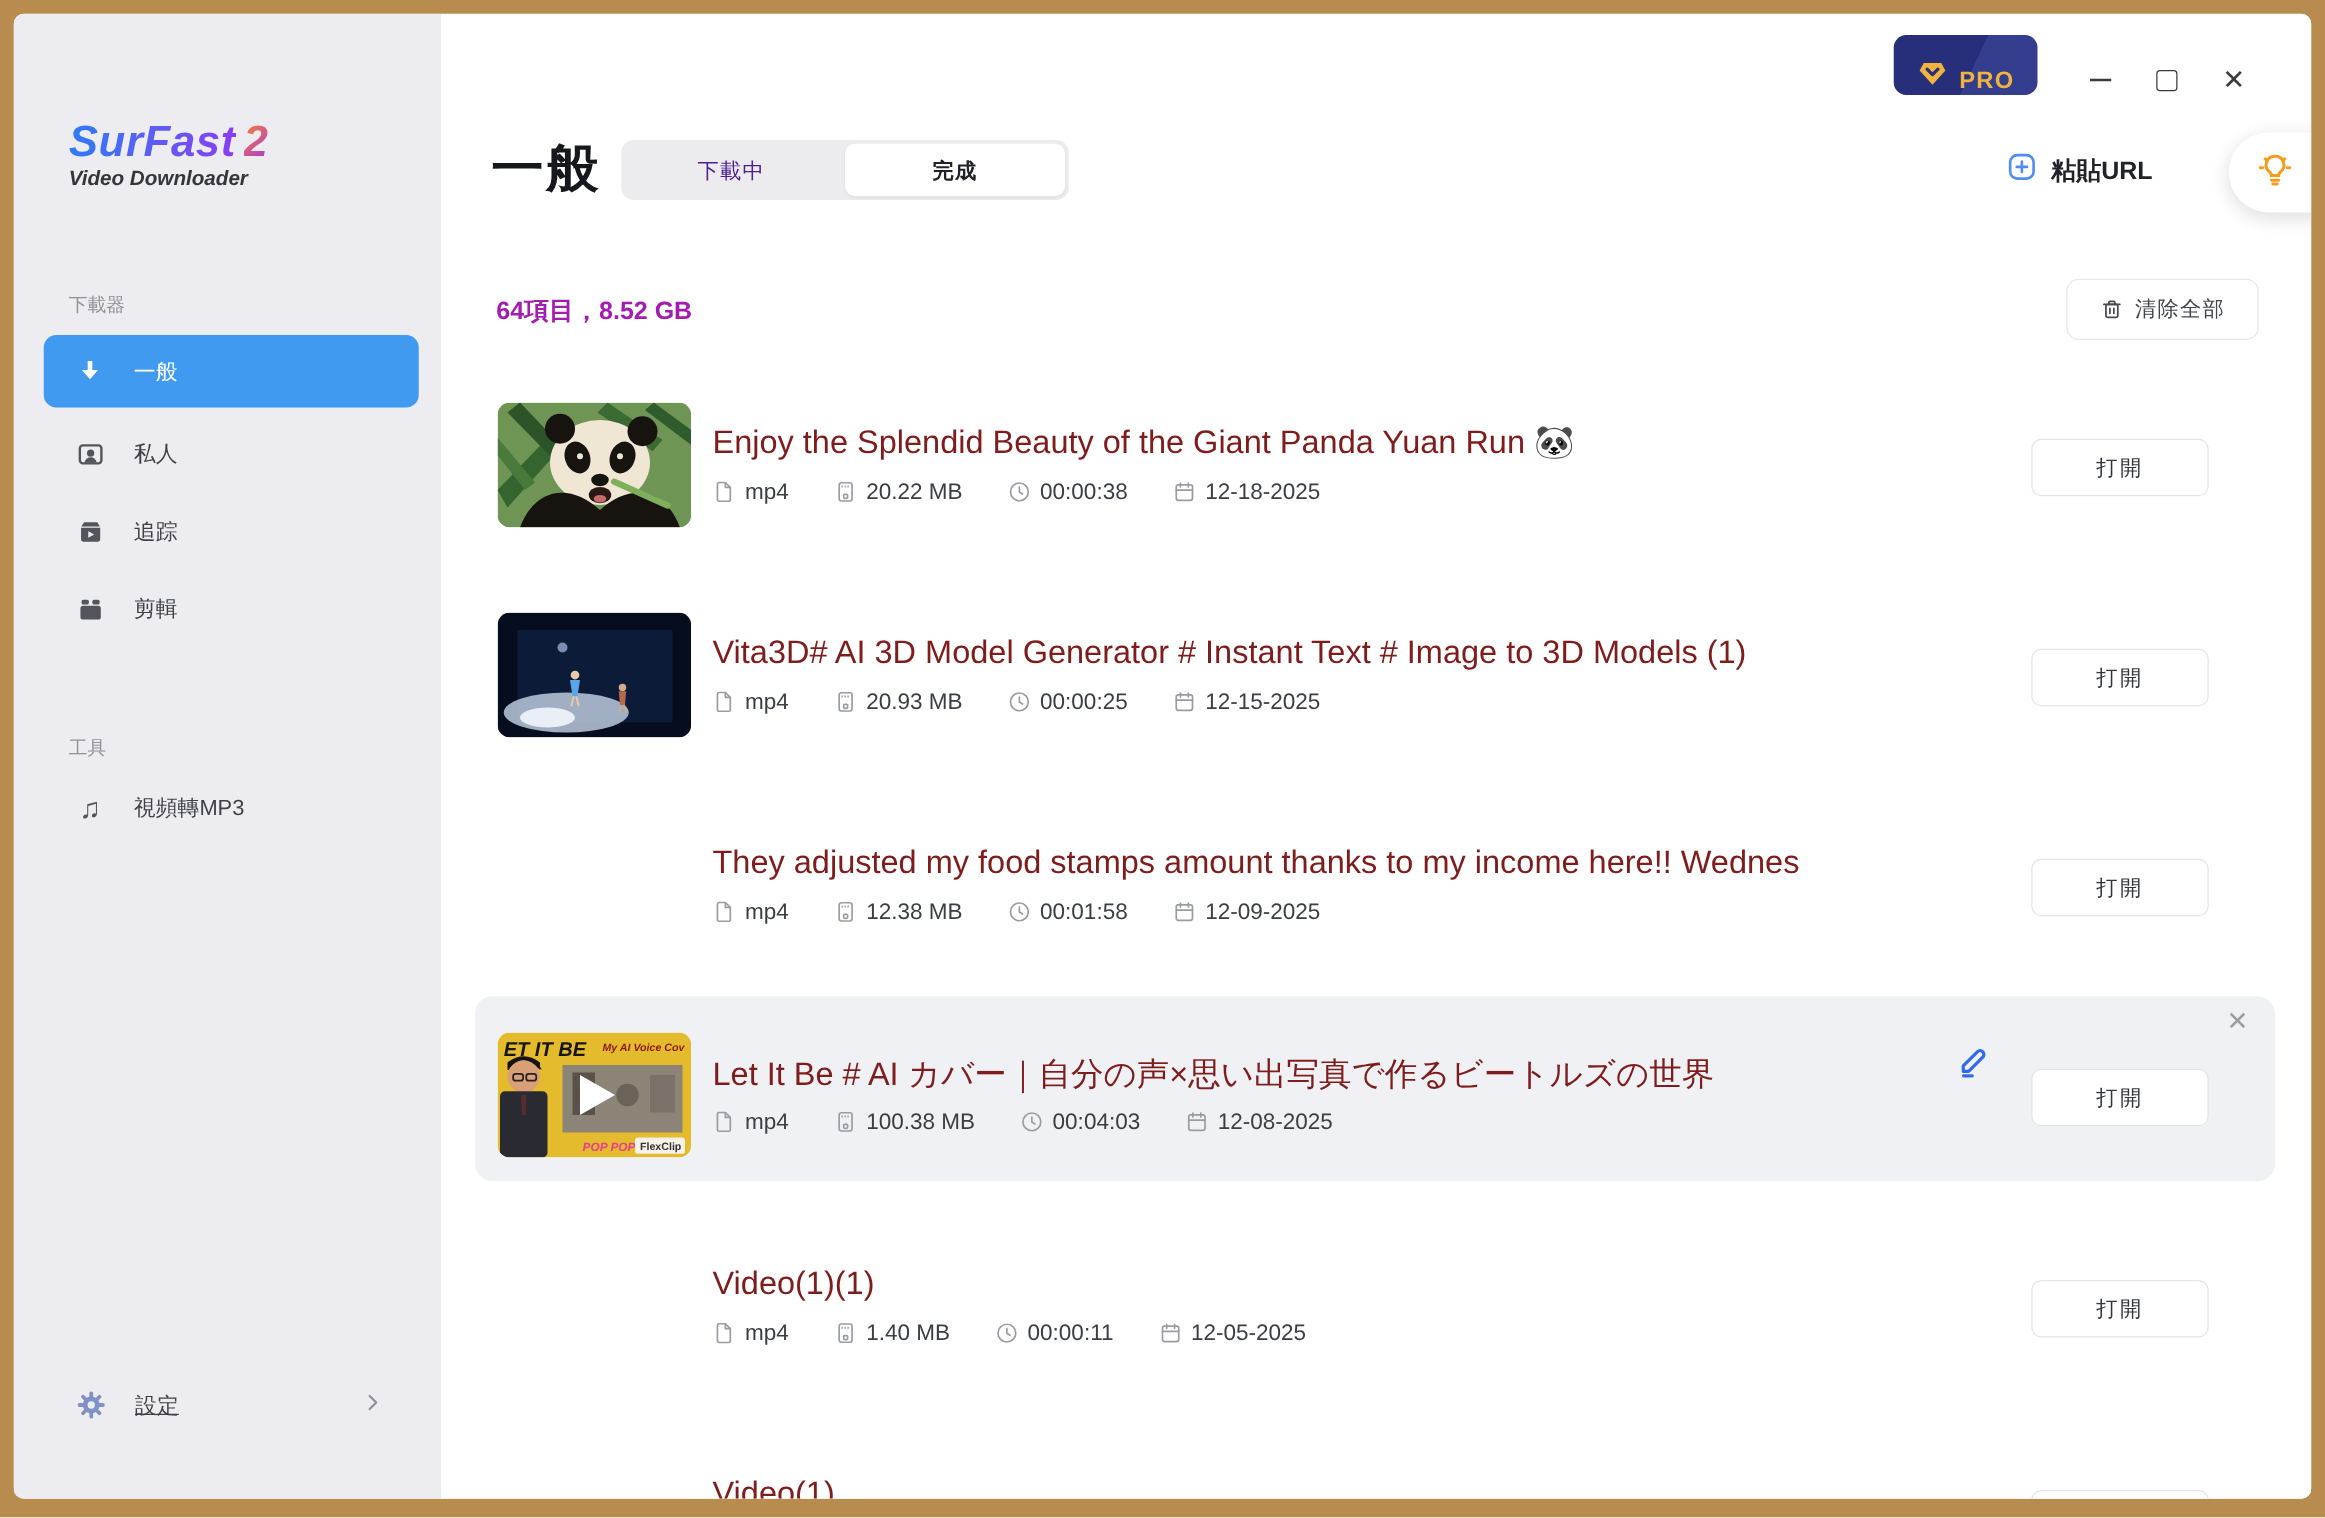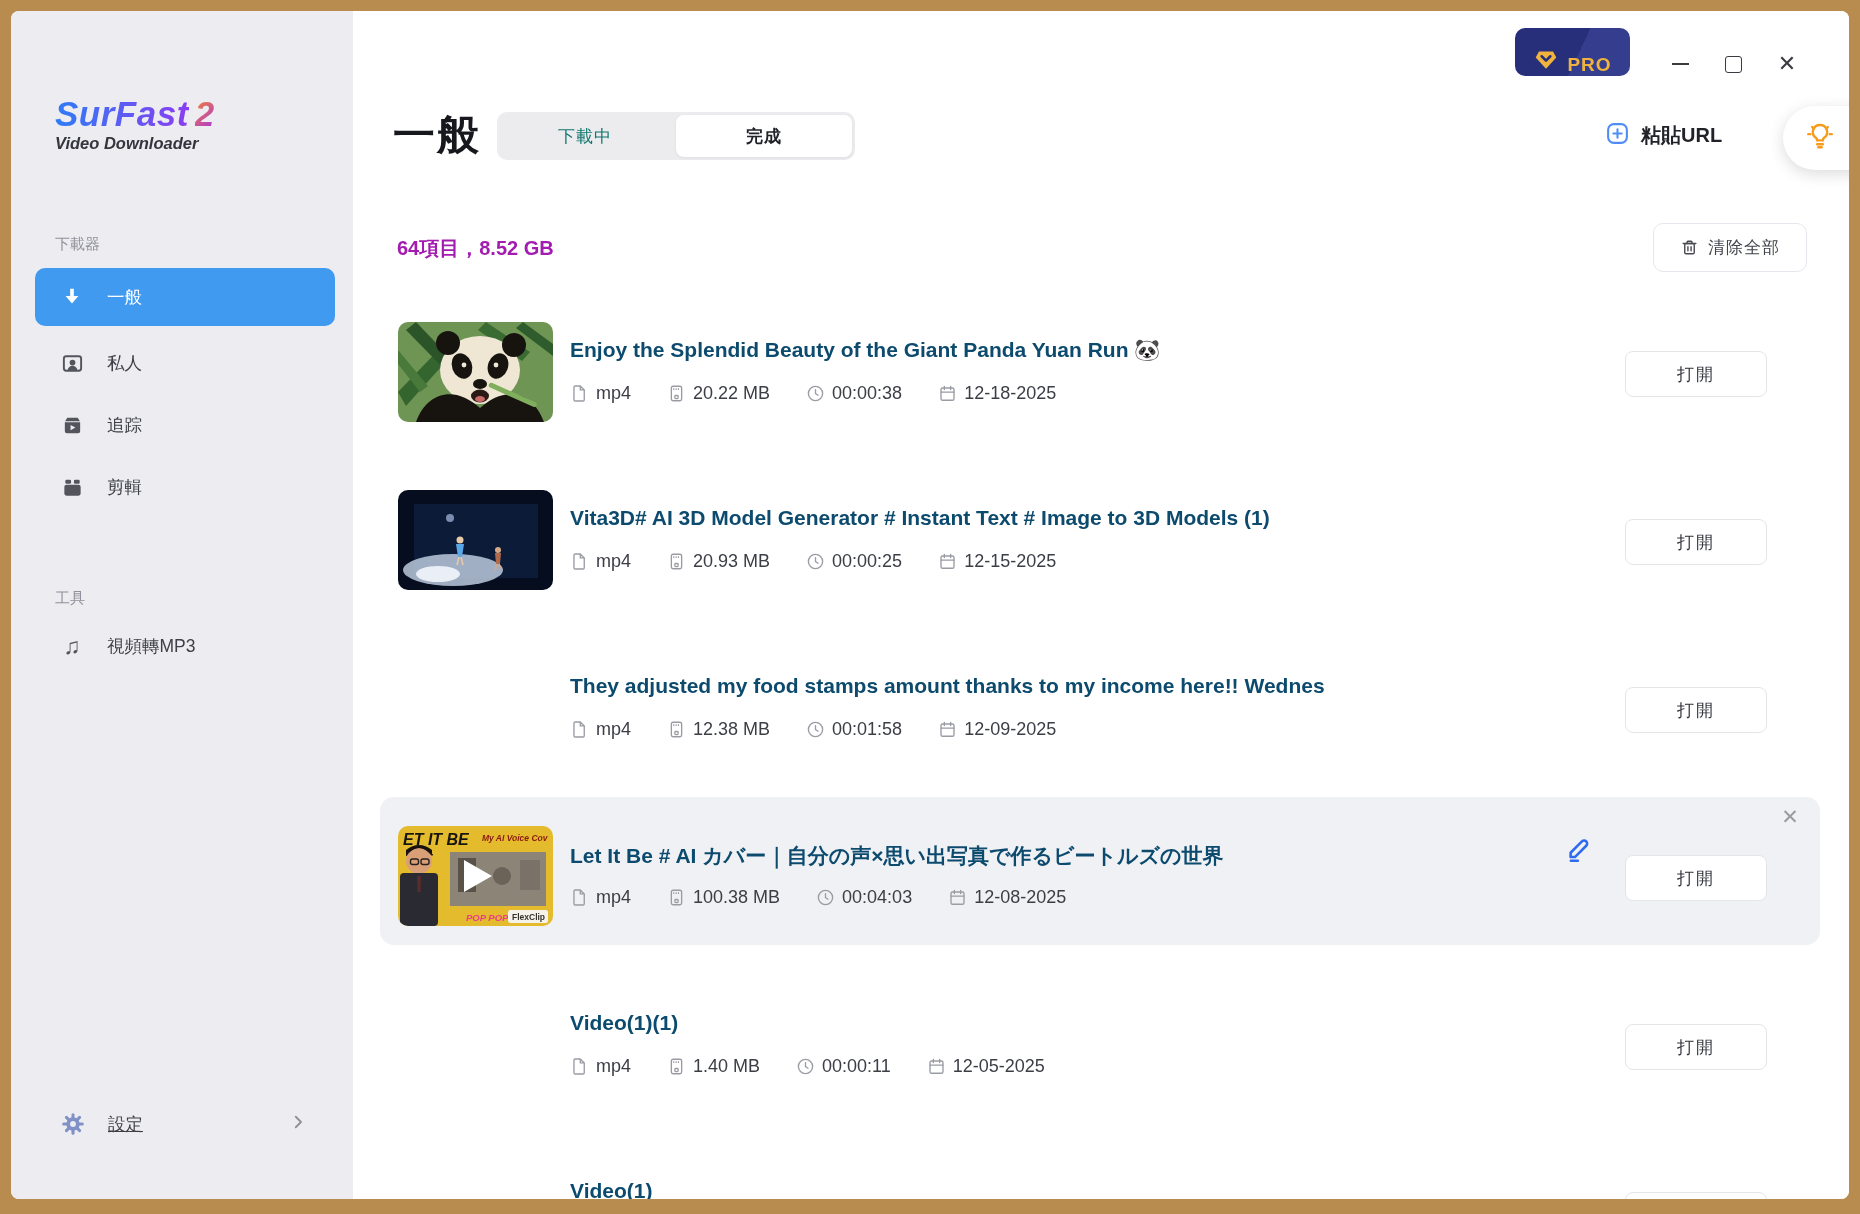--- a/index.html
+++ b/index.html
@@ -26,21 +26,21 @@
   .music-glyph { font-size:23px; color:#53545c; line-height:22px; }
   .settings-row { position:absolute; left:24px; bottom:46px; width:300px; height:58px; display:flex; align-items:center; cursor:pointer; }
   .settings-row .s-ico { width:26px; height:26px; margin-left:25px; }
   .settings-row .s-txt { margin-left:22px; font-size:17.5px; color:#3e3f47;text-decoration:underline; }
   .settings-row .chev { margin-left:auto; margin-right:28px; }
 
   
   .main { position:relative; flex:1; background:#fff; height:100%; overflow:hidden; }
   .page-title { position:absolute; left:40px; top:96px; font-size:42px; font-weight:700; color:#17181d; letter-spacing:2px; }
   .tabs { position:absolute; left:144px; top:101px; width:358px; height:48px; background:#ececef; border-radius:10px; display:flex; }
-  .tab { flex:1; display:flex; align-items:center; justify-content:center; font-size:17px; color:#0f766e; cursor:pointer; letter-spacing:1px; }
+  .tab { flex:1; display:flex; align-items:center; justify-content:center; font-size:17px; color:#4c1d95; cursor:pointer; letter-spacing:1px; }
   .tab.selected { background:#fff; margin:3px; border-radius:8px; color:#212228; font-weight:700; box-shadow:0 1px 3px rgba(0,0,0,.06); }
 
   .pro-badge { position:absolute; left:1162px; top:17px; width:115px; height:48px; border-radius:10px;
                background:linear-gradient(115deg,#272e7a 55%,#353e8e 55%); display:flex; align-items:flex-end; justify-content:center;
                gap:8px; cursor:pointer; }
   .pro-badge .pro-txt { color:#f0b43e; font-weight:800; font-size:19px; letter-spacing:1px; }
   .win-btn { position:absolute; top:40px; width:26px; height:26px; display:flex; align-items:center; justify-content:center; cursor:pointer; }
   .wb-min { left:1314px; } .wb-max { left:1367px; } .wb-close { left:1421px; }
   .minus-bar { width:17px; height:2px; background:#3a3b40; }
   .max-box { width:17px; height:17px; border:1.8px solid #3a3b40; border-radius:3px; }
@@ -54,21 +54,21 @@
   .summary { position:absolute; left:44px; top:224px; font-size:20px; font-weight:700; color:#a21caf; }
   .clear-btn { position:absolute; left:1300px; top:212px; width:154px; height:49px; background:#fff; border:1.5px solid #e4e7ee;
                border-radius:10px; display:flex; align-items:center; justify-content:center; gap:9px; cursor:pointer; }
   .clear-btn span { font-size:17px; color:#43454d; letter-spacing:1px; }
 
   
   .row { position:absolute; left:27px; width:1440px; height:148px; }
   .row.selected { background:#f0f1f4; border-radius:14px; }
   .thumb { position:absolute; left:18px; top:29px; width:155px; height:100px; border-radius:10px; overflow:hidden; }
   .thumb svg { display:block; }
-  .r-title { position:absolute; left:190px; top:45px; font-size:21px; font-weight:700; color:#0c4a6e; white-space:nowrap; }
+  .r-title { position:absolute; left:190px; top:45px; font-size:26px; font-weight:400; color:#7f1d1d; white-space:nowrap; }
   .meta { position:absolute; left:190px; top:90px; display:flex; align-items:center; gap:36px; }
   .m-block { display:flex; align-items:center; gap:7px; }
   .m-block span { font-size:18px; color:#3c3e46; }
   .open-btn { position:absolute; left:1245px; top:58px; width:142px; height:46px; background:#fff; border:1.5px solid #e4e5e9;
               border-radius:8px; display:flex; align-items:center; justify-content:center; cursor:pointer; }
   .open-btn span { font-size:17px; color:#34363e; letter-spacing:2px; }
   .edit-ico { position:absolute; left:1185px; top:38px; width:28px; height:28px; cursor:pointer; }
   .row-close { position:absolute; left:1398px; top:8px; width:24px; height:24px; font-size:21px; color:#9b9ca3;
                display:flex; align-items:center; justify-content:center; cursor:pointer; }
 </style>

